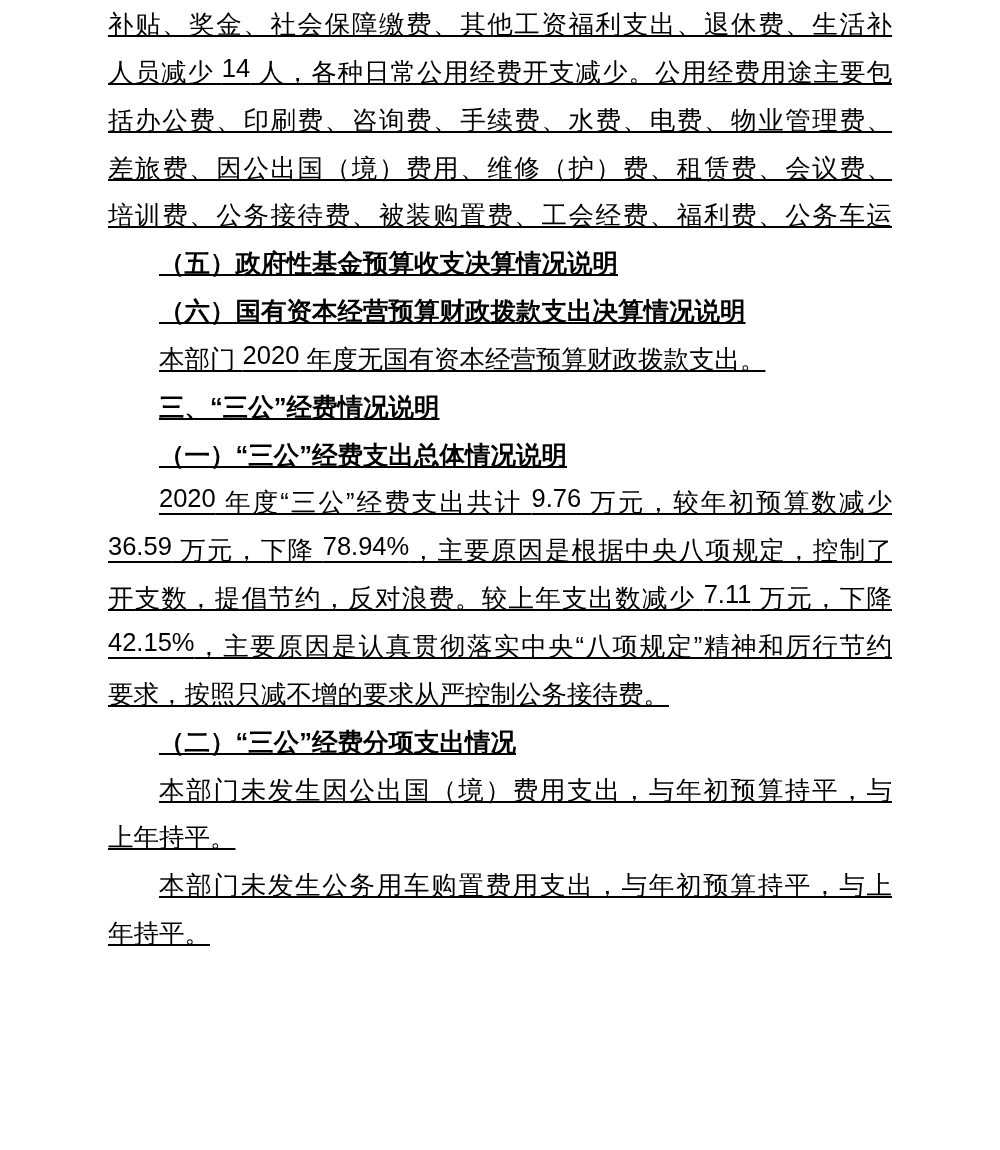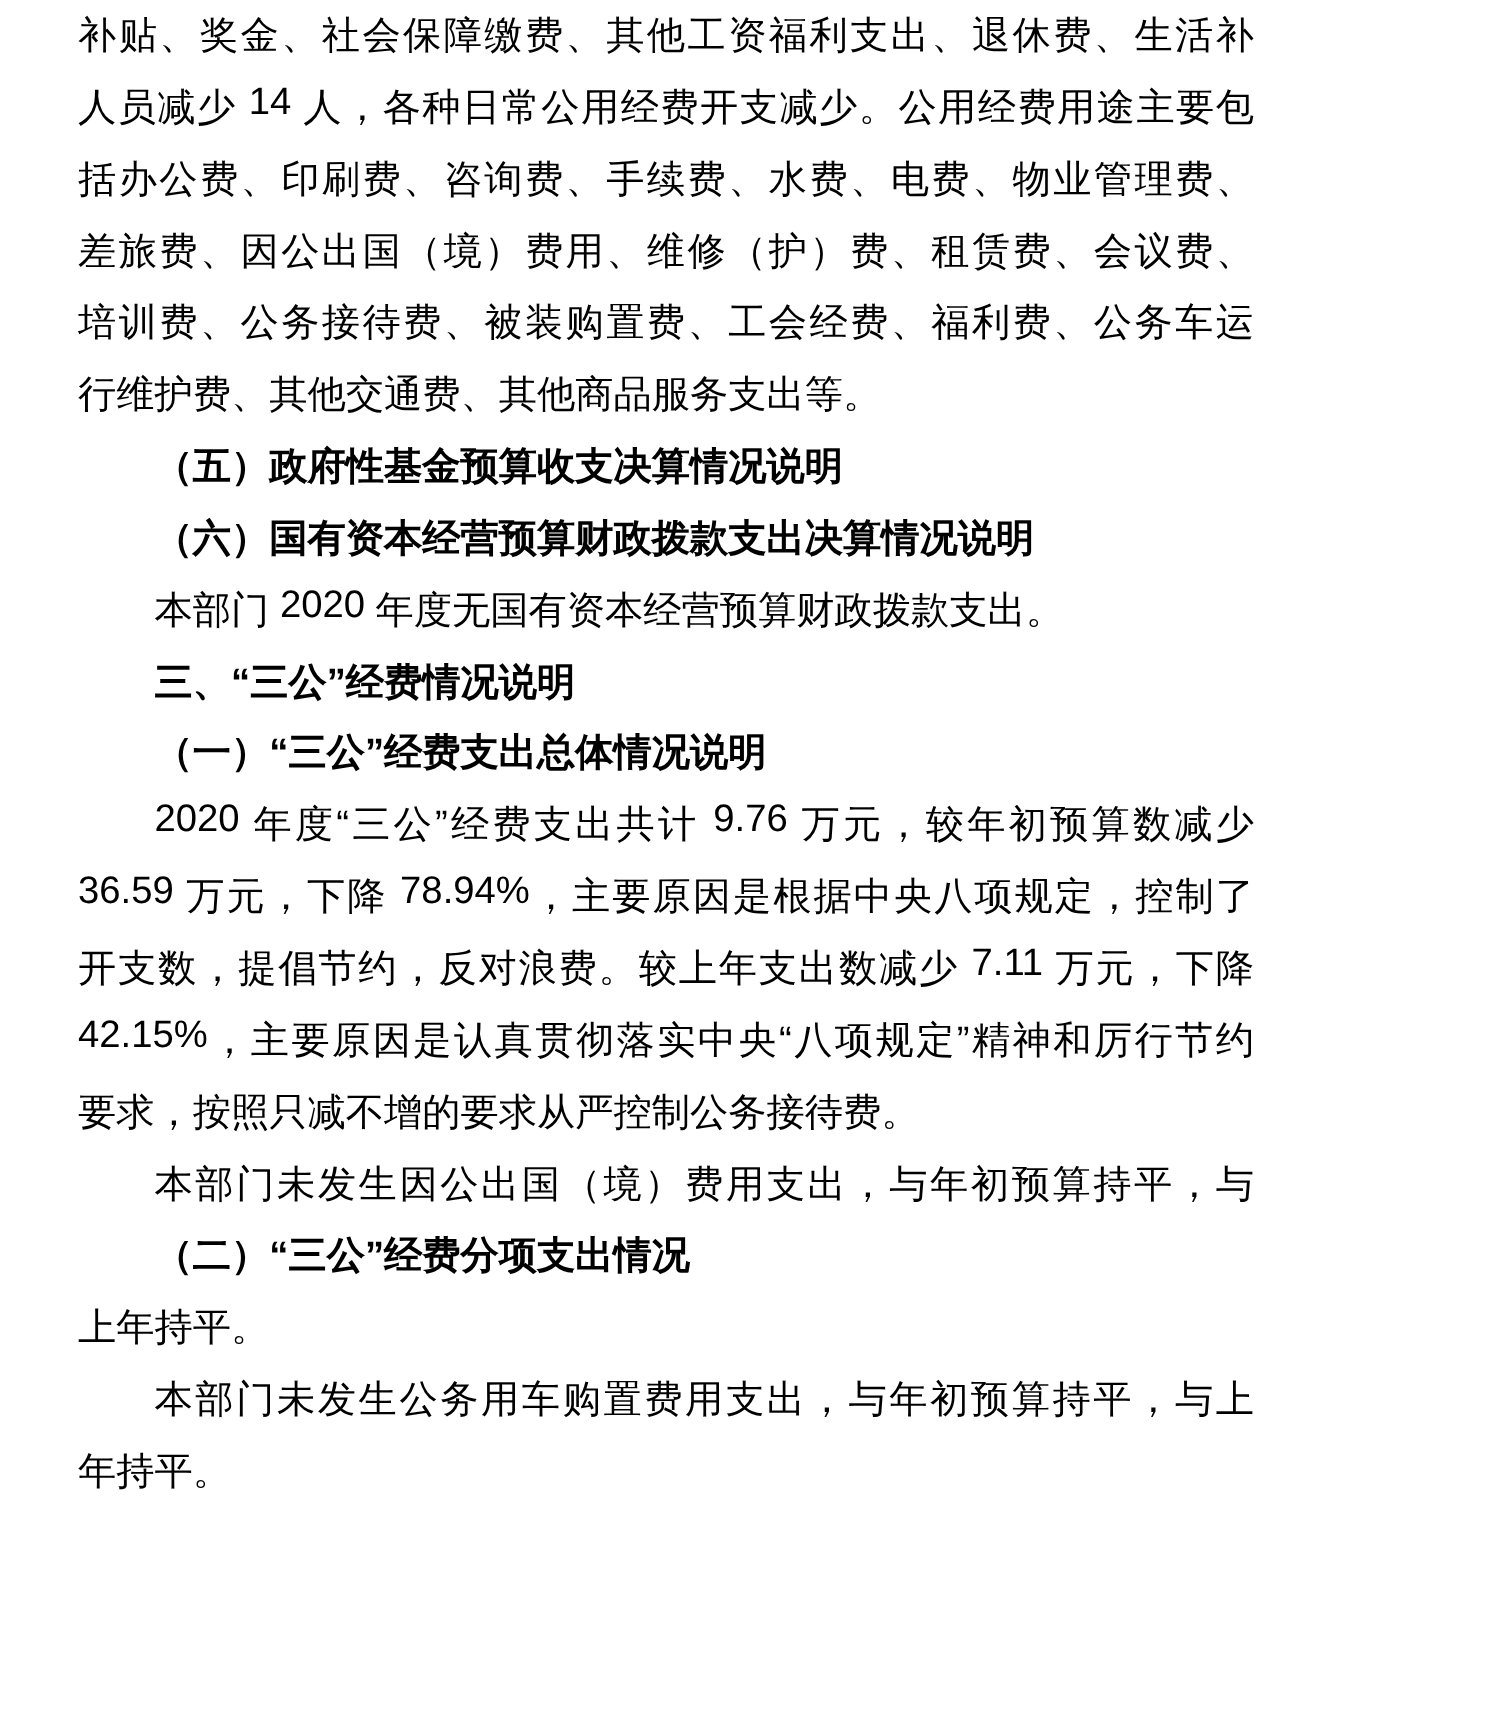--- a/index.html
+++ b/index.html
@@ -7,24 +7,25 @@
     width: 1000px;
     height: 1150px;
     background: #ffffff;
     color: #000000;
     font-family: "Liberation Sans", sans-serif;
     overflow: hidden;
   }
   .doc {
     box-sizing: content-box;
     width: 784px;
-    padding: 1px 108px 0 52px;
+    padding: 1px 108px 0 108px;
     font-size: 25.5px;
     line-height: 47.85px;
     text-align: left;
+    text-decoration: underline;
   }
   .line {
     height: 47.85px;
     overflow: visible;
   }
   
   .line.j {
     text-align: justify;
     text-align-last: justify;
   }
@@ -42,29 +43,28 @@
 </style>
 </head>
 <body>
 
 <main class="doc">
     <div class="line j">补贴、奖金、社会保障缴费、其他工资福利支出、退休费、生活补</div>
     <div class="line j">人员减少 <span class="lt">14</span> 人，各种日常公用经费开支减少。公用经费用途主要包</div>
     <div class="line j">括办公费、印刷费、咨询费、手续费、水费、电费、物业管理费、</div>
     <div class="line j">差旅费、因公出国（境）费用、维修（护）费、租赁费、会议费、</div>
     <div class="line j">培训费、公务接待费、被装购置费、工会经费、福利费、公务车运</div>
-    <div class="line">行维护费、其他交通费、其他商品服务支出等。</div>
     <div class="line b ind">（五）政府性基金预算收支决算情况说明</div>
     <div class="line b ind">（六）国有资本经营预算财政拨款支出决算情况说明</div>
     <div class="line ind">本部门 <span class="lt">2020</span> 年度无国有资本经营预算财政拨款支出。</div>
     <div class="line b ind">三、“三公”经费情况说明</div>
     <div class="line b ind">（一）“三公”经费支出总体情况说明</div>
     <div class="line ind j"><span class="lt">2020</span> 年度“三公”经费支出共计 <span class="lt">9.76</span> 万元，较年初预算数减少</div>
     <div class="line j"><span class="lt">36.59</span> 万元，下降 <span class="lt">78.94%</span>，主要原因是根据中央八项规定，控制了</div>
     <div class="line j">开支数，提倡节约，反对浪费。较上年支出数减少 <span class="lt">7.11</span> 万元，下降</div>
     <div class="line j"><span class="lt">42.15%</span>，主要原因是认真贯彻落实中央“八项规定”精神和厉行节约</div>
     <div class="line">要求，按照只减不增的要求从严控制公务接待费。</div>
+    <div class="line b ind">（二）“三公”经费分项支出情况</div>
     <div class="line ind j">本部门未发生因公出国（境）费用支出，与年初预算持平，与</div>
-    <div class="line b ind">（二）“三公”经费分项支出情况</div>
     <div class="line">上年持平。</div>
     <div class="line ind j">本部门未发生公务用车购置费用支出，与年初预算持平，与上</div>
     <div class="line">年持平。</div>
   </main>
 
 </body></html>

